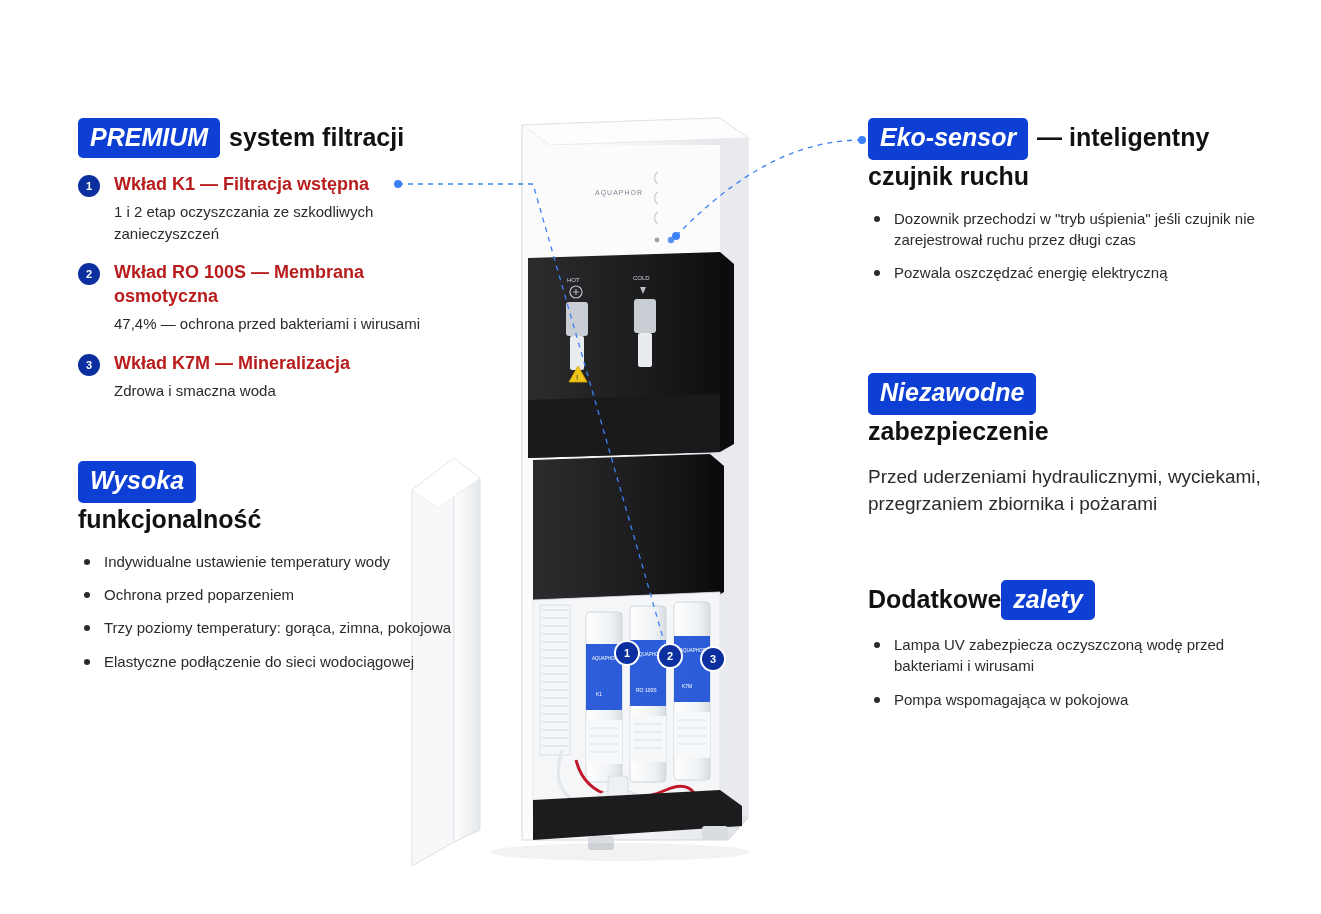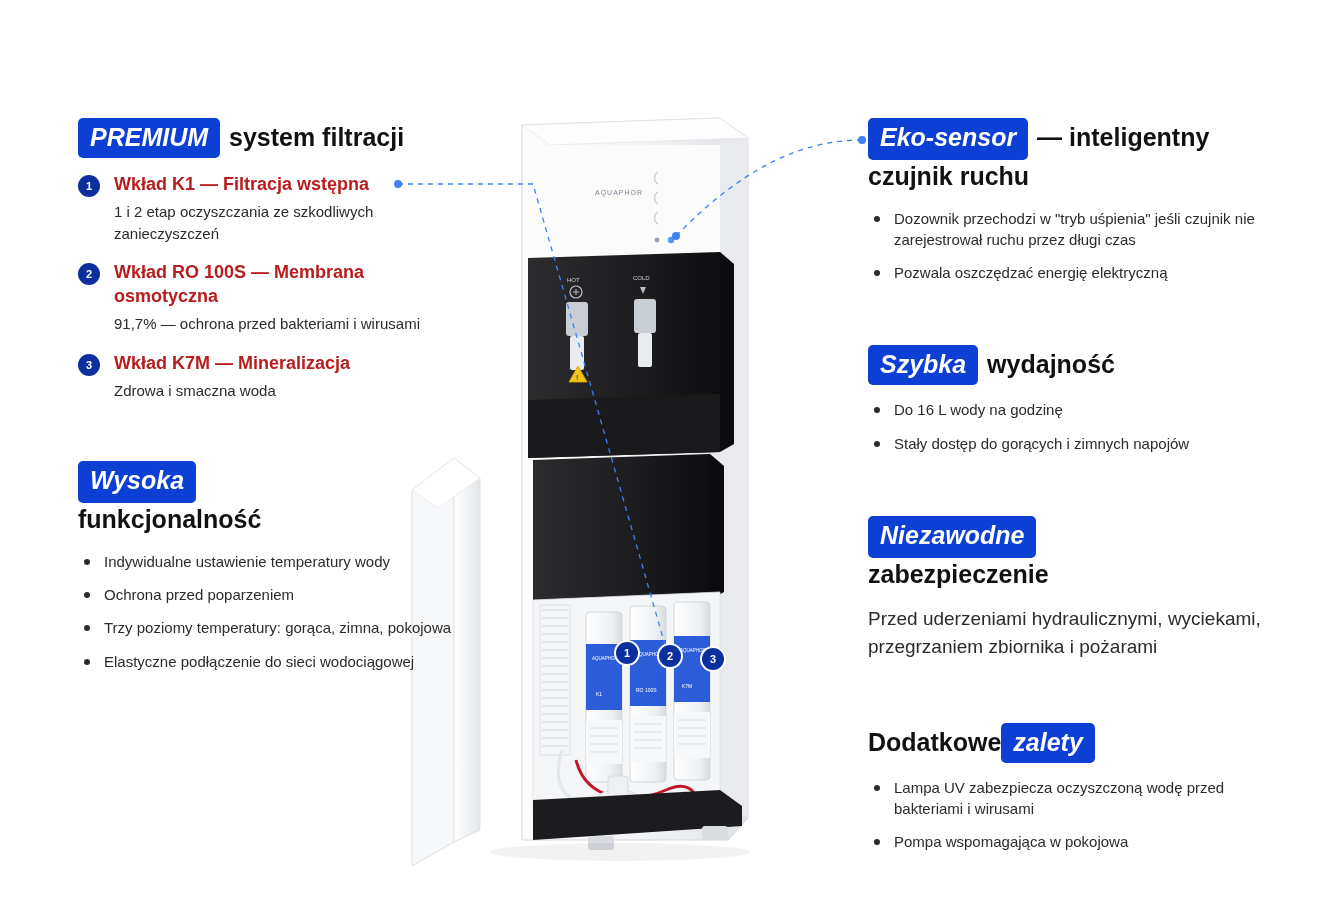--- a/index.html
+++ b/index.html
@@ -307,21 +307,21 @@
           </div>
         <div class="num-title">Wkład K1 — Filtracja wstępna</div>
         <div class="num-desc">1 i 2 etap oczyszczania ze szkodliwych zanieczyszczeń</div>
       </div>
 
       <div class="num-item">
         <div class="num-badge">
             <span>2</span>
           </div>
         <div class="num-title">Wkład RO 100S — Membrana osmotyczna</div>
-        <div class="num-desc">91,7% — ochrona przed bakteriami i wirusami</div>
+        <div class="num-desc">47,4% — ochrona przed bakteriami i wirusami</div>
       </div>
 
       <div class="num-item">
         <div class="num-badge">
             <span>3</span>
           </div>
         <div class="num-title">Wkład K7M — Mineralizacja</div>
         <div class="num-desc">Zdrowa i smaczna woda</div>
       </div>
     </div>
@@ -349,29 +349,20 @@
         <span class="hl">Eko-sensor</span><span class="plain"> — inteligentny czujnik ruchu</span>
       </div>
       <ul class="bullets">
         <li>Dozownik przechodzi w "tryb uśpienia" jeśli czujnik nie zarejestrował ruchu przez długi czas</li>
         <li>Pozwala oszczędzać energię elektryczną</li>
       </ul>
     </div>
 
     <div style="height:28px"></div>
 
-    <div class="block">
-      <div class="head">
-        <span class="hl">Szybka</span><span class="plain"> wydajność</span>
-      </div>
-      <ul class="bullets">
-        <li>Do 16 L wody na godzinę</li>
-        <li>Stały dostęp do gorących i zimnych napojów</li>
-      </ul>
-    </div>
 
     <div style="height:28px"></div>
 
     <div class="block">
       <div class="head head-2line">
         <span class="hl">Niezawodne</span><br>
         <span class="plain">zabezpieczenie</span>
       </div>
       <div class="para">Przed uderzeniami hydraulicznymi, wyciekami, przegrzaniem zbiornika i pożarami</div>
     </div>

